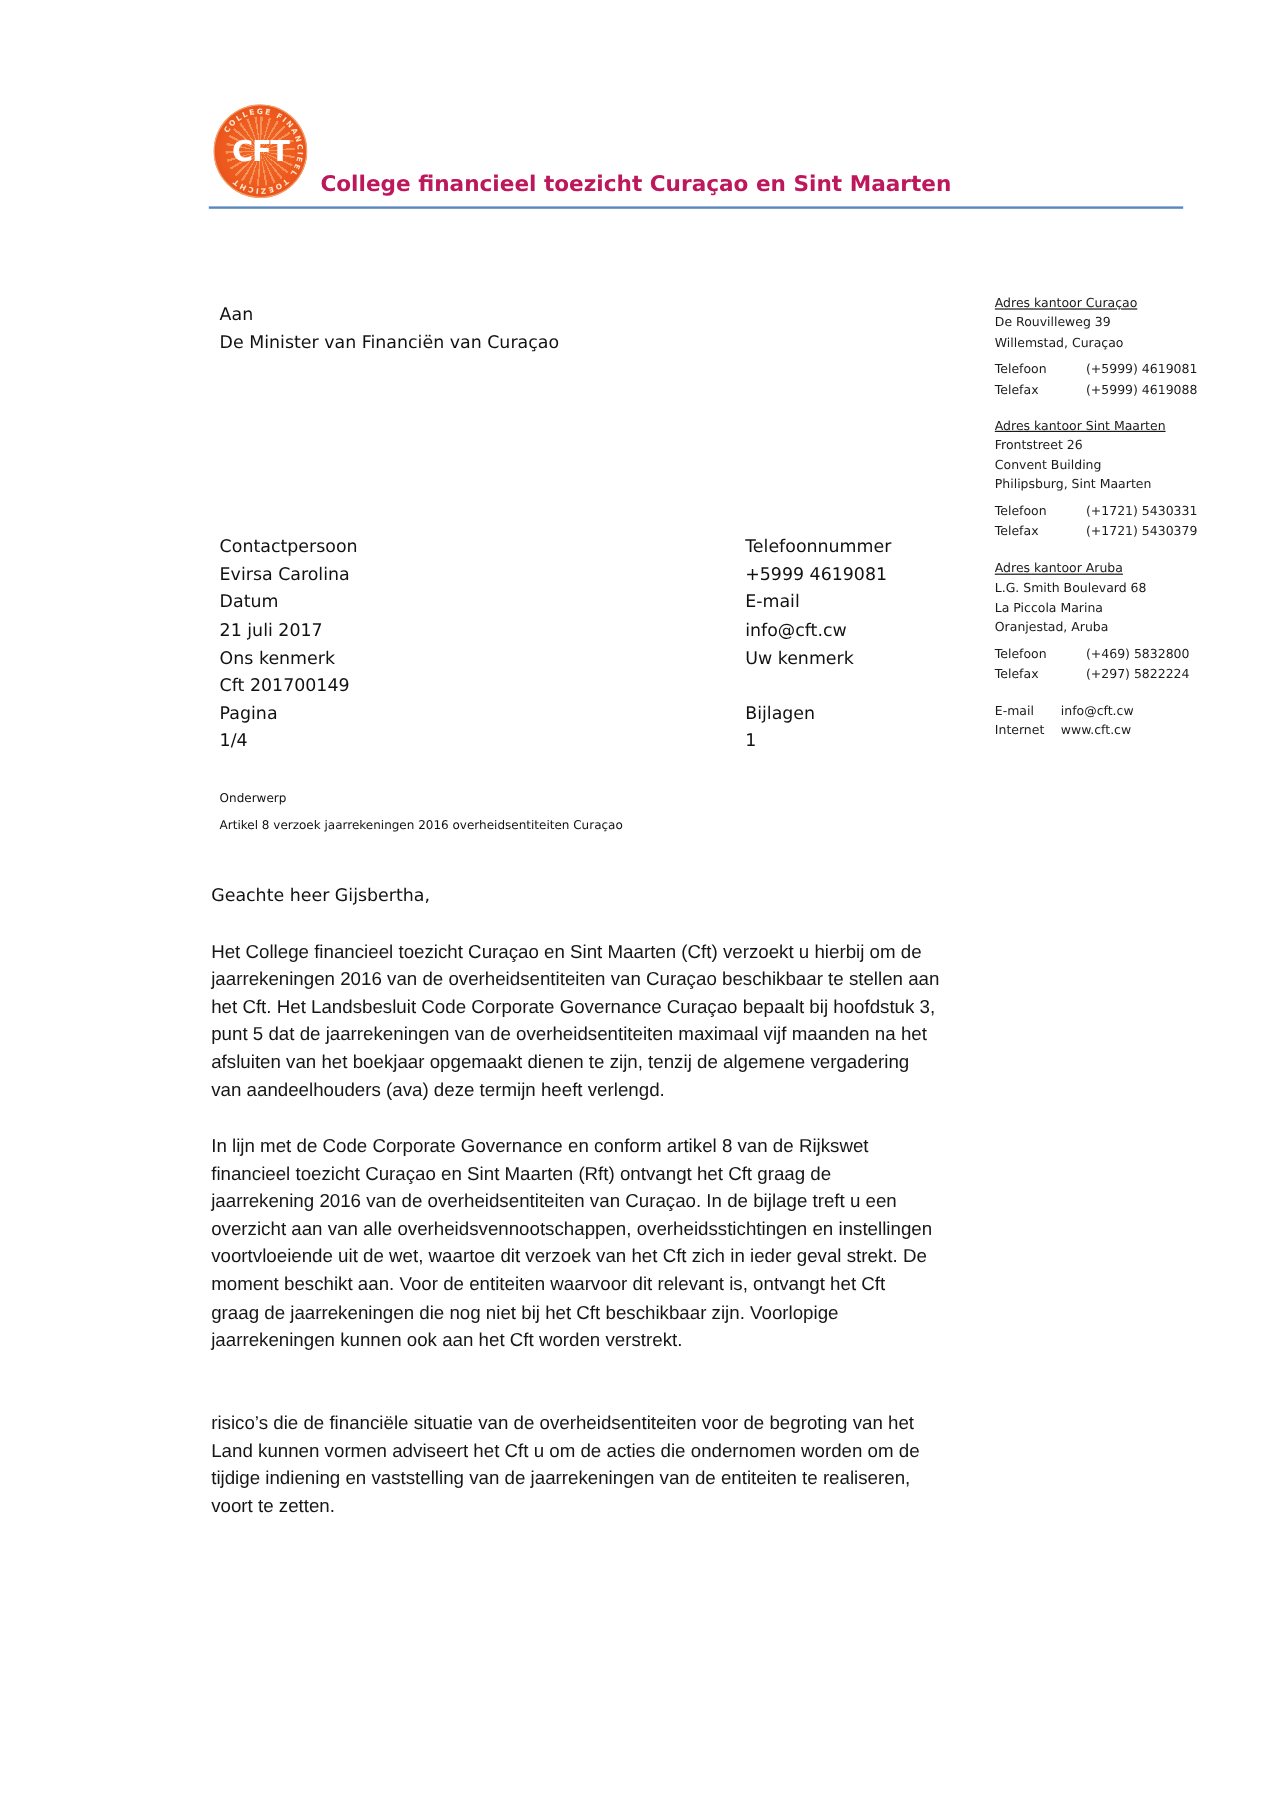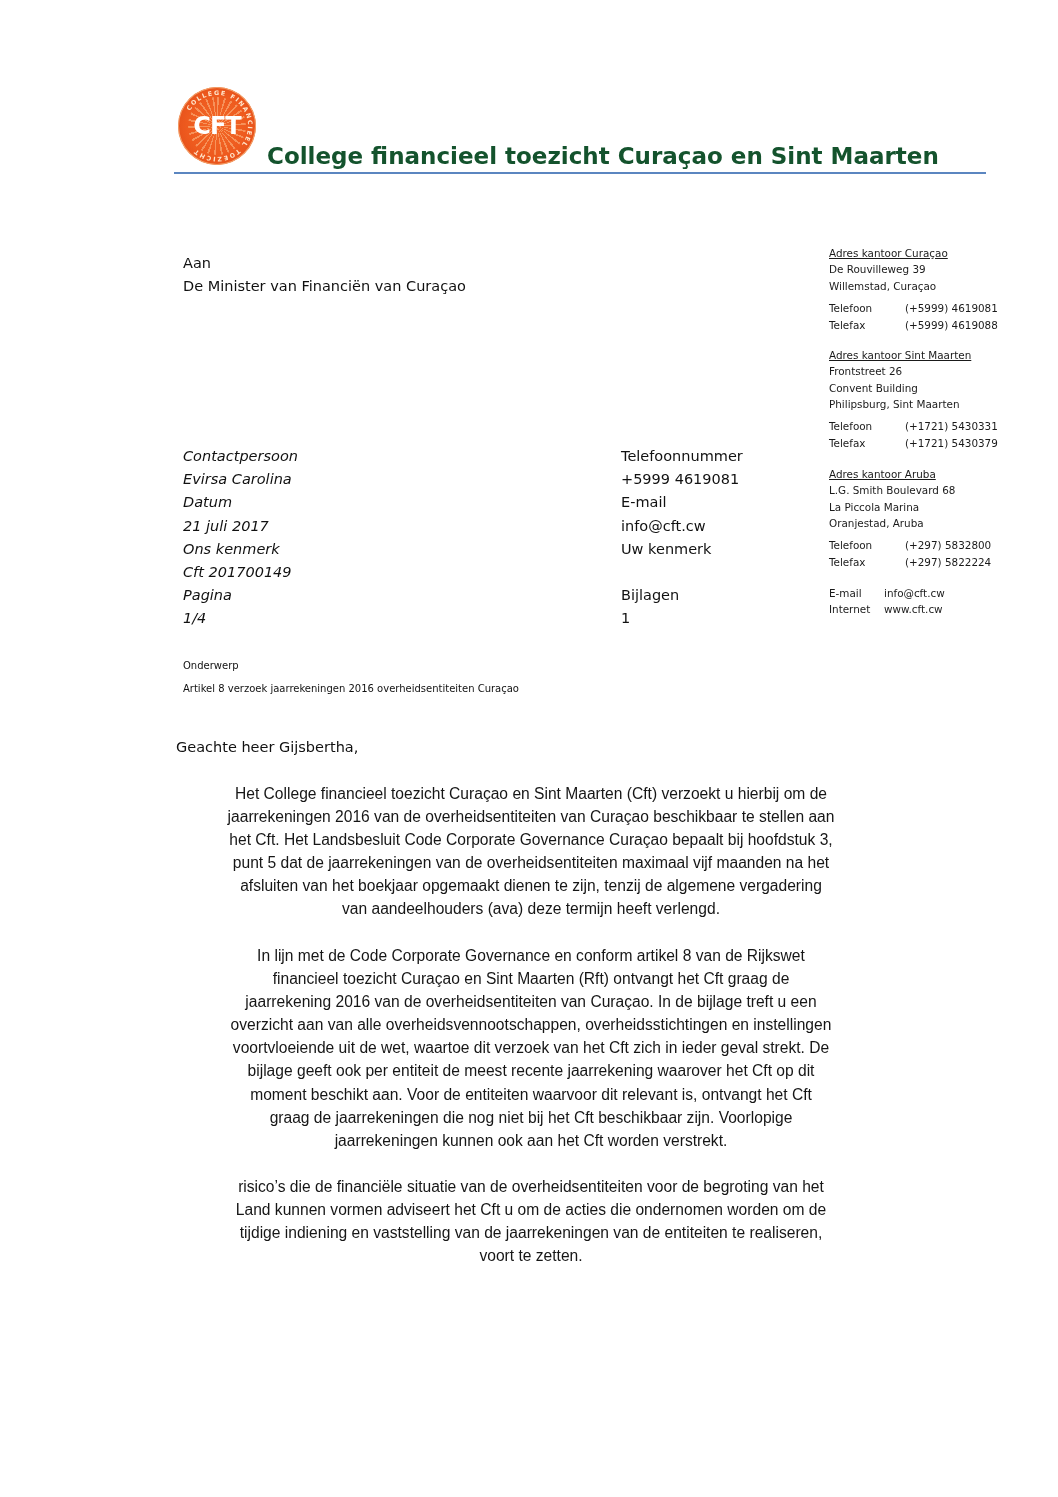--- a/index.html
+++ b/index.html
@@ -40,54 +40,54 @@
       font-weight: bold;
       font-size: 24px;
       letter-spacing: -1px;
       color: #ffffff;
     }
 
     .org-title {
       left: 267px; top: 143px;
       font-family: "DejaVu Sans", sans-serif;
       font-weight: bold;
-      font-size: 23px;
-      color: #14532d;
+      font-size: 18px;
+      color: #be185d;
       white-space: nowrap;
     }
     .header-rule {
       left: 174px; top: 172px;
       width: 812px; height: 2px;
       background: #5b86c0;
     }
 
     
     .recipient { left: 183px; top: 252px; font-size: 14.5px; line-height: 23px; }
 
     
-    .meta-left { left: 183px; top: 445px; font-size: 14.5px; line-height: 23.2px; font-style: italic; }
+    .meta-left { left: 183px; top: 445px; font-size: 14.5px; line-height: 23.2px; }
     .meta-right { left: 589px; top: 445px; font-size: 14.5px; line-height: 23.2px; margin-left: 32px; }
     .meta-left div, .meta-right div { height: 23.2px; white-space: nowrap; }
 
     
     .subject { left: 183px; top: 654px; font-size: 10px; line-height: 23px; }
 
     
     .salutation { left: 176px; top: 736px; font-size: 14.5px; line-height: 23px; }
 
     
     .body-para {
       left: 176px;
       width: 710px;
       font-family: "Liberation Sans", "DejaVu Sans", sans-serif;
       font-size: 15.6px;
       line-height: 23.1px;
       color: #161616;
     }
-    .body-para div { white-space: nowrap; height: 23.1px; text-align: center; }
+    .body-para div { white-space: nowrap; height: 23.1px; }
     .p1 { top: 782px; }
     .p2 { top: 944px; }
     .p3 { top: 1175px; }
 
     
     .sidebar {
       left: 829px; top: 245px;
       font-size: 10.4px;
       color: #1a1a1a;
       width: 200px;
@@ -159,21 +159,20 @@
   <div>punt 5 dat de jaarrekeningen van de overheidsentiteiten maximaal vijf maanden na het</div>
   <div>afsluiten van het boekjaar opgemaakt dienen te zijn, tenzij de algemene vergadering</div>
   <div>van aandeelhouders (ava) deze termijn heeft verlengd.</div>
 </div>
 <div class="abs body-para p2">
   <div>In lijn met de Code Corporate Governance en conform artikel 8 van de Rijkswet</div>
   <div>financieel toezicht Curaçao en Sint Maarten (Rft) ontvangt het Cft graag de</div>
   <div>jaarrekening 2016 van de overheidsentiteiten van Curaçao. In de bijlage treft u een</div>
   <div>overzicht aan van alle overheidsvennootschappen, overheidsstichtingen en instellingen</div>
   <div>voortvloeiende uit de wet, waartoe dit verzoek van het Cft zich in ieder geval strekt. De</div>
-  <div>bijlage geeft ook per entiteit de meest recente jaarrekening waarover het Cft op dit</div>
   <div>moment beschikt aan. Voor de entiteiten waarvoor dit relevant is, ontvangt het Cft</div>
   <div>graag de jaarrekeningen die nog niet bij het Cft beschikbaar zijn. Voorlopige</div>
   <div>jaarrekeningen kunnen ook aan het Cft worden verstrekt.</div>
 </div>
 <div class="abs body-para p3">
   <div>risico’s die de financiële situatie van de overheidsentiteiten voor de begroting van het</div>
   <div>Land kunnen vormen adviseert het Cft u om de acties die ondernomen worden om de</div>
   <div>tijdige indiening en vaststelling van de jaarrekeningen van de entiteiten te realiseren,</div>
   <div>voort te zetten.</div>
 </div>
@@ -211,21 +210,21 @@
   </div>
 
   <div class="addr-block" style="top:221px;">
     <div class="hd">Adres kantoor Aruba</div>
     <div class="ln">L.G. Smith Boulevard 68</div>
     <div class="ln">La Piccola Marina</div>
     <div class="ln">Oranjestad, Aruba</div>
     <div class="gap"></div>
     <div class="phone">
       <span class="k">Telefoon</span>
-      <span>(+297) 5832800</span>
+      <span>(+469) 5832800</span>
     </div>
     <div class="phone">
       <span class="k">Telefax</span>
       <span>(+297) 5822224</span>
     </div>
   </div>
 
   <div class="addr-block" style="top:340px;">
     <div class="contact-row">
       <span class="k">E-mail</span>

